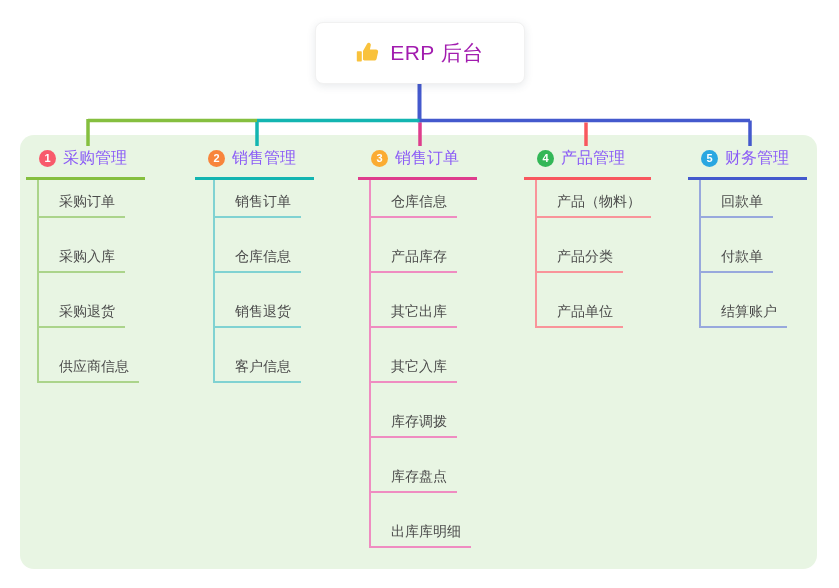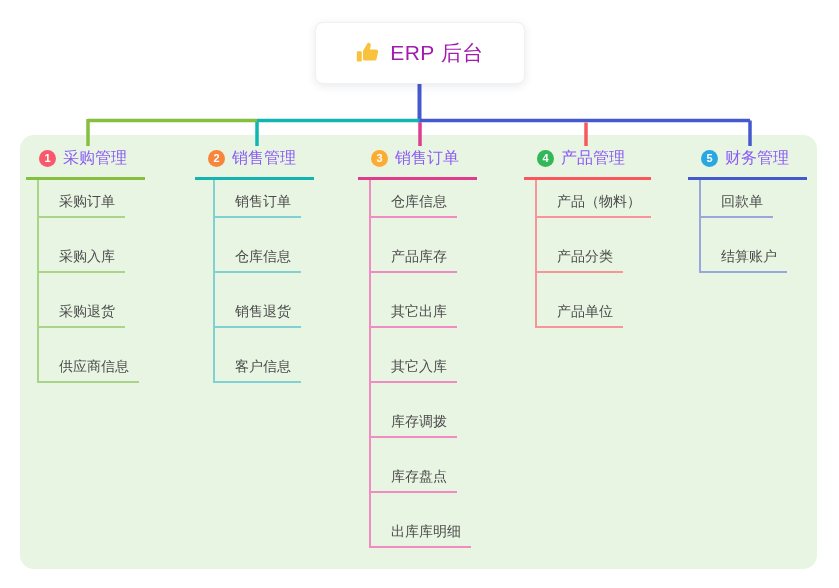--- a/index.html
+++ b/index.html
@@ -161,17 +161,20 @@
     <div class="branch" style="left: 688px;">
       <div class="branch-header" style="border-bottom: 3px solid rgb(68, 89, 205);">
         <span class="badge" style="background: rgb(42, 167, 225);">5</span>
         <span class="branch-title">财务管理</span>
       </div>
       <div class="children" style="border-left: 2px solid rgb(152, 168, 221);">
         <div class="child">
           <span class="child-label" style="border-bottom: 2px solid rgb(152, 168, 221);">回款单</span>
         </div>
         <div class="child">
+          <span class="child-label" style="border-bottom: 2px solid rgb(152, 168, 221);">付款单</span>
+        </div>
+        <div class="child">
           <span class="child-label" style="border-bottom: 2px solid rgb(152, 168, 221);">结算账户</span>
         </div>
       </div>
     </div>
   </div>
 
 </body></html>

